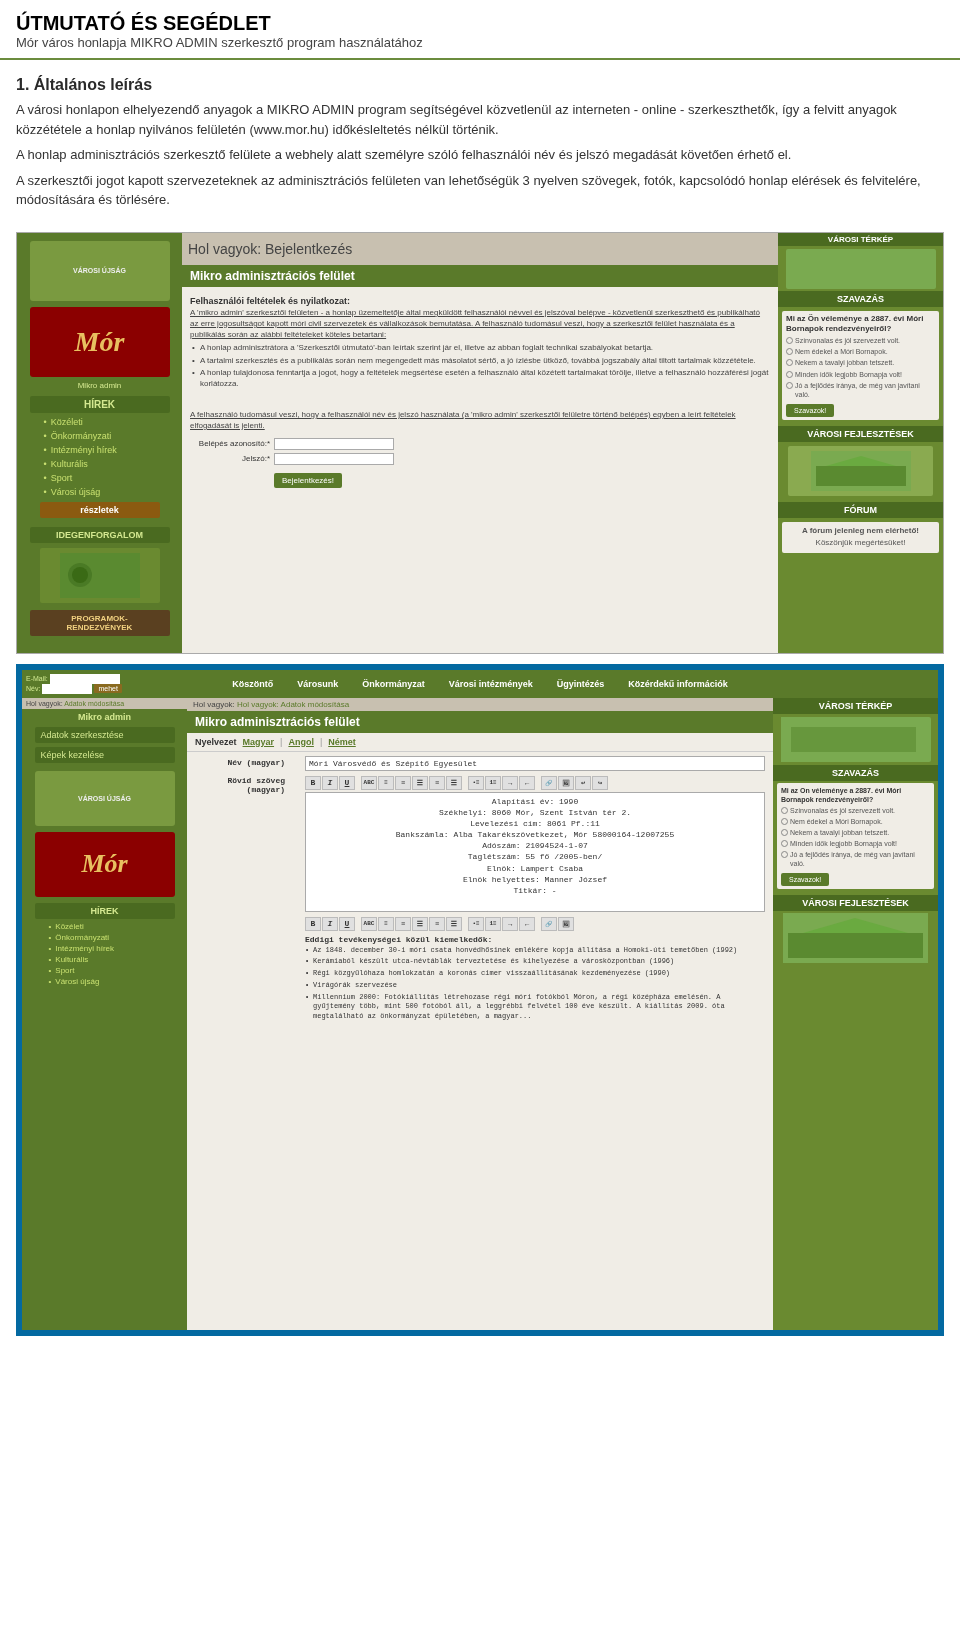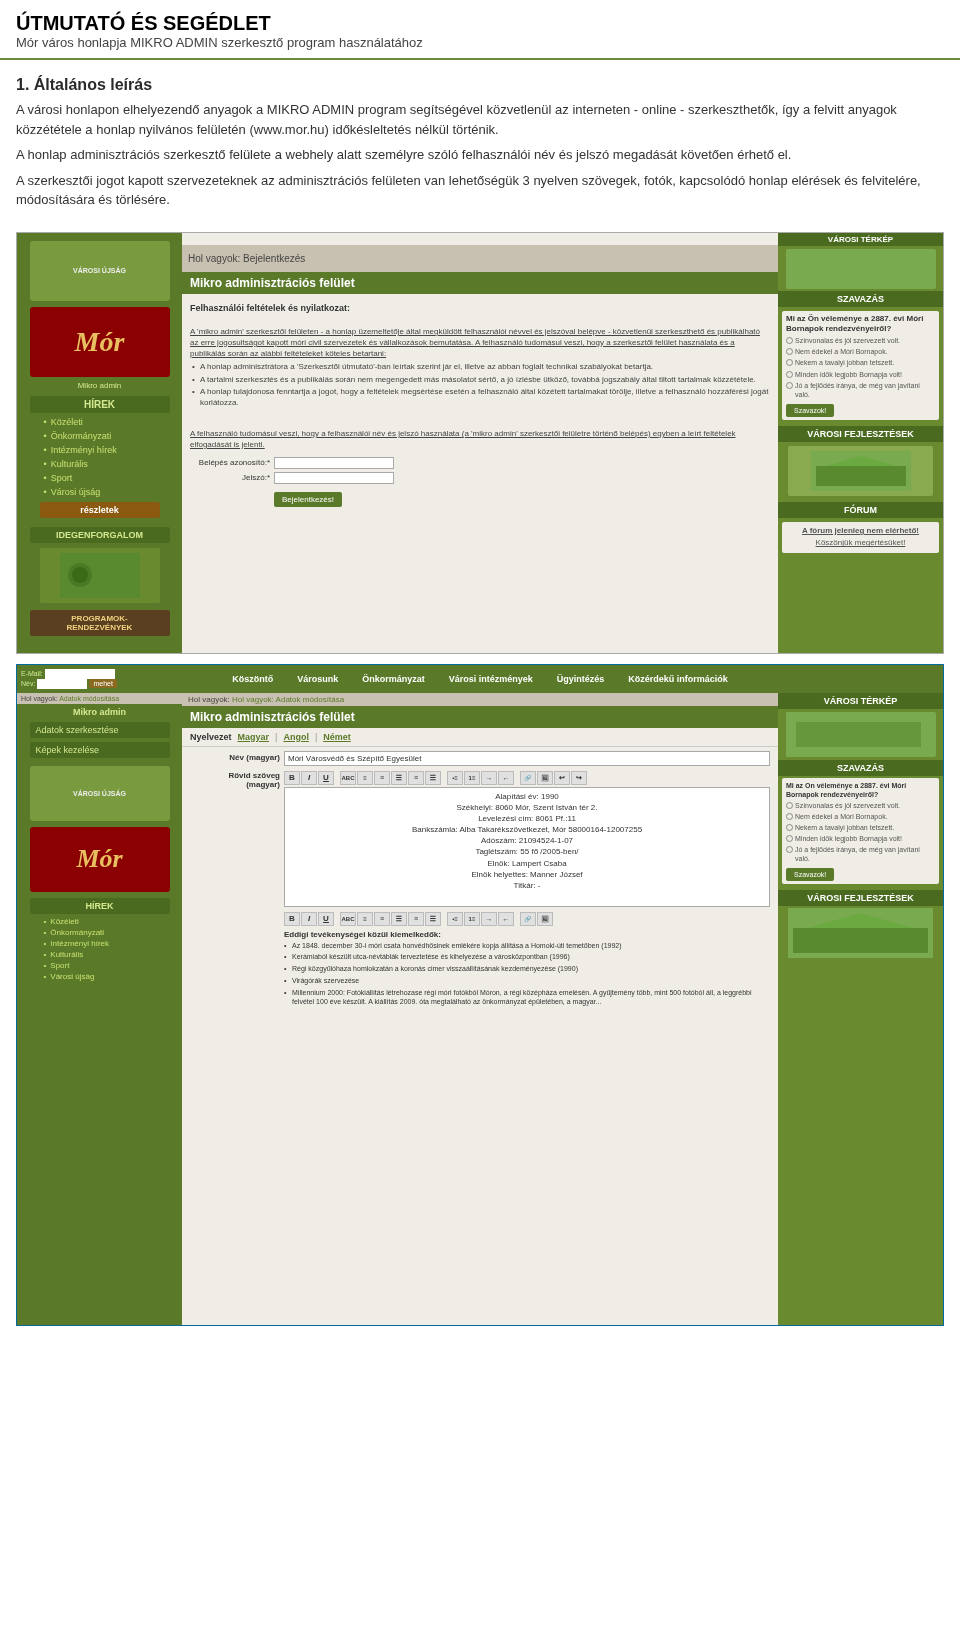--- a/index.html
+++ b/index.html
@@ -172,23 +172,22 @@
     .sim-main {
       flex: 1;
       background: #f0ede6;
       display: flex;
       flex-direction: column;
       overflow: hidden;
     }
     .sim-breadcrumb {
       background: #c8c0b0;
       padding: 8px 6px;
-      font-size: 10px;
+      font-size: 14px;
       color: #444;
-      margin-top: 12px;
     }
     .sim-main-title {
       background: #5a7a2a;
       color: white;
       padding: 4px 8px;
       font-size: 12px;
       font-weight: bold;
       margin: 0 0 4px 0;
     }
     .sim-main-content {
@@ -196,21 +195,21 @@
       font-size: 9px;
       line-height: 1.4;
       color: #333;
       flex: 1;
       overflow: hidden;
     }
     .sim-main-subtitle {
       font-weight: bold;
       font-size: 9px;
       color: #333;
-      margin-bottom: 13px;
+      margin-bottom: 1px;
     }
     .sim-main-text {
       font-size: 8px;
       line-height: 1.35;
       color: #444;
       margin-bottom: 3px;
       text-decoration: underline;
     }
     .sim-bullet {
       font-size: 8px;
@@ -341,27 +340,26 @@
     }
     .sim-right-forum-box {
       background: #f0ede6;
       margin: 2px 4px;
       padding: 4px;
       border-radius: 2px;
       font-size: 8px;
       line-height: 1.3;
       color: #555;
       text-align: center;
-      text-decoration: underline;
     }
 
     
     .screenshot-wrapper2 {
       margin: 6px 16px 10px 16px;
-      border: 1px solid #0369a1;
+      border: 6px solid #0369a1;
       background: #3b82f6;
     }
 
     .sim-browser2 {
       background: #d4cfc4;
       display: flex;
       flex-direction: column;
       height: 660px;
       overflow: hidden;
     }
@@ -566,22 +564,23 @@
     }
     .sim-main2-lang-sep { color: #999; }
     .sim-main2-form-area {
       padding: 4px 8px;
       flex: 1;
       overflow: hidden;
     }
     .sim-main2-field-row {
       display: flex;
       align-items: flex-start;
-      gap: 4px;
+      gap: 20px;
       margin-bottom: 3px;
+      font-family: Liberation Mono, monospace;
     }
     .sim-main2-field-label {
       width: 90px;
       font-size: 8px;
       font-weight: bold;
       color: #333;
       text-align: right;
       padding-top: 2px;
     }
     .sim-main2-field-val {

